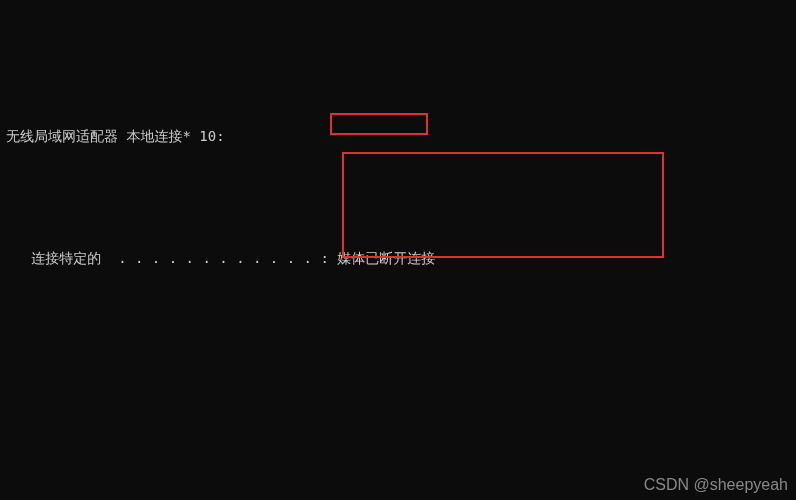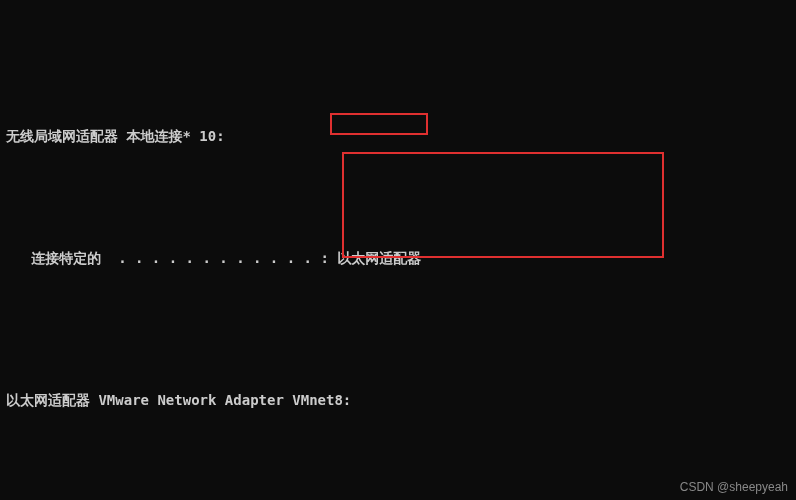--- a/index.html
+++ b/index.html
@@ -19,48 +19,46 @@
       position: relative;
       white-space: pre;
     }
     .terminal {
       padding: 4px 6px;
       position: relative;
     }
     .line {
       white-space: pre;
       min-height: 1.45em;
-      font-weight: bold;
     }
     .red-box {
       position: absolute;
       border: 2px solid #e03030;
       pointer-events: none;
     }
     .watermark {
       position: absolute;
       right: 8px;
       bottom: 4px;
       color: #888;
-      font-size: 12px;
+      font-size: 16px;
       font-family: Arial, sans-serif;
     }
   </style>
 </head>
 <body>
 
 
 
 <div class="terminal">
   <div class="line"><span>无线局域网适配器 本地连接* 10:</span></div>
   <div class="line"> </div>
-  <div class="line"><span>   连接特定的  . . . . . . . . . . . . : </span><span>以太网适配器</span></div>
+  <div class="line"><span>   连接特定的  . . . . . . . . . . . . : </span><span>媒体已断开连接</span></div>
   <div class="line"> </div>
 
-  <div class="line"><span>以太网适配器 VMware Network Adapter </span><span>VMnet8:</span></div>
   
   
   
   
   
   
   
 
   
   

